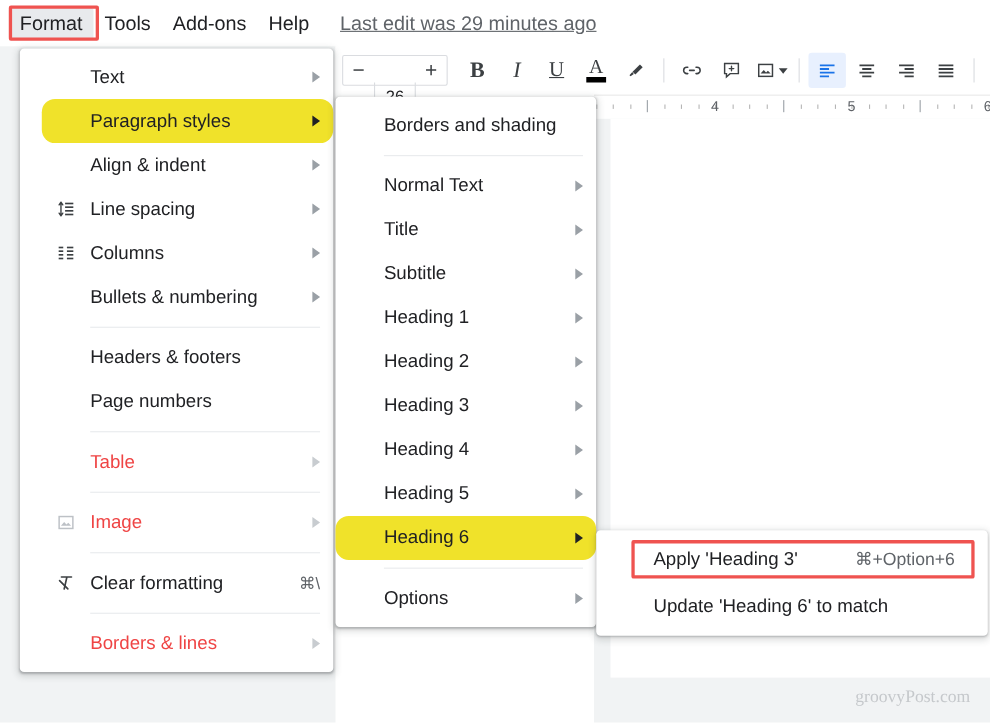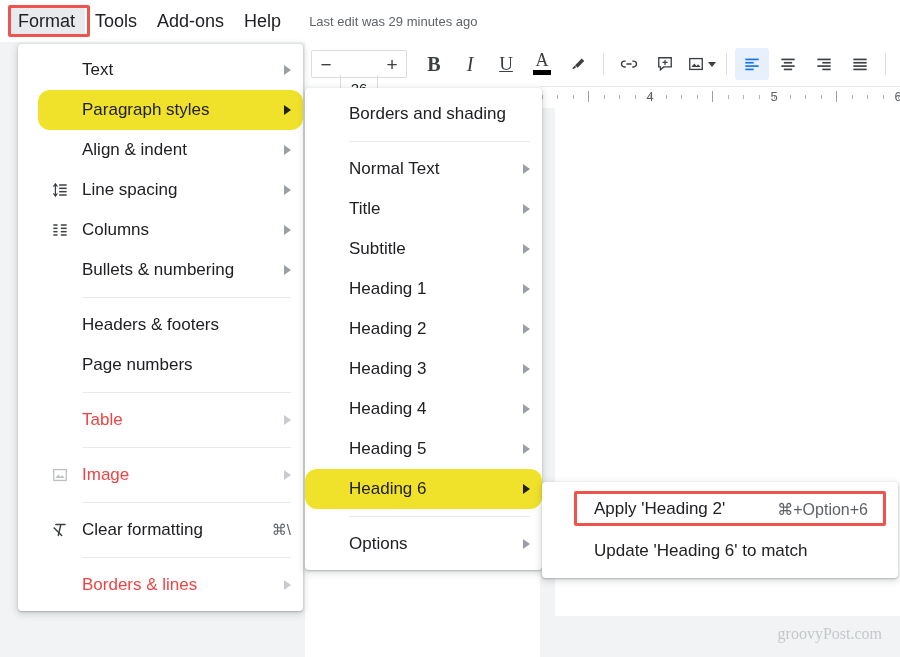--- a/index.html
+++ b/index.html
@@ -27,22 +27,23 @@
     font-size: 18px;
     color: #202124;
     padding: 4px 10px;
     border-radius: 3px;
     white-space: nowrap;
   }
   .menu-item.active {
     background: #e8eaed;
   }
   .last-edit {
-    font-size: 13px;
+    font-size: 18px;
     color: #5f6368;
+    text-decoration: underline;
     margin-left: 18px;
     white-space: nowrap;
   }
 
   
   .toolbar {
     position: absolute; left: 305px; top: 42px;
     width: 595px; height: 44px;
     background: #ffffff;
     display: flex; align-items: center;
@@ -503,21 +504,21 @@
       <div class="mi">
         <span class="noico"></span>
         <span class="lbl">Options</span>
         <span class="arrow"></span>
       </div>
     </div>
 
   <div class="menu-panel" id="menu-heading6">
       <div class="mi">
         <span class="noico"></span>
-        <span class="lbl">Apply 'Heading 2'</span>
+        <span class="lbl">Apply 'Heading 3'</span>
         <span class="shortcut">⌘+Option+6</span>
       </div>
       <div class="mi">
         <span class="noico"></span>
         <span class="lbl">Update 'Heading 6' to match</span>
       </div>
     </div>
 
   <div class="annot" id="annot-format"></div>
   <div class="annot" id="annot-apply"></div>

